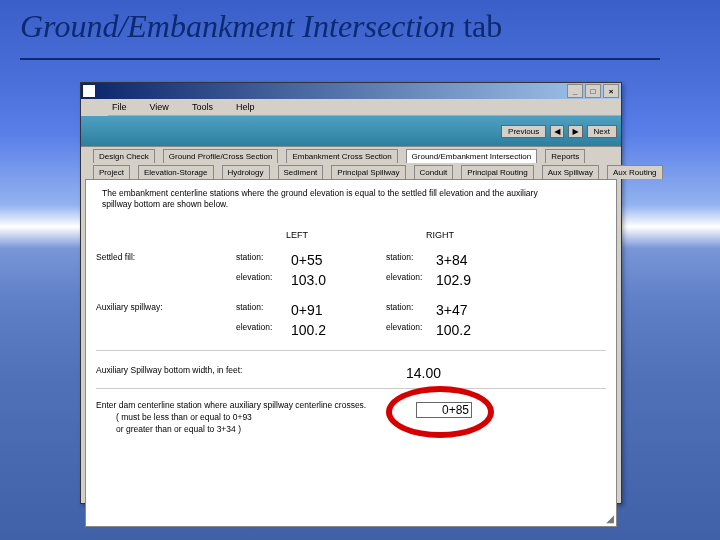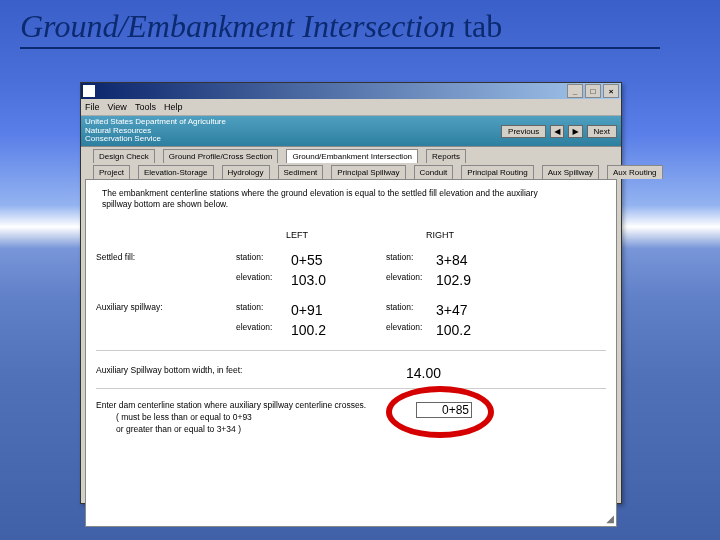--- a/index.html
+++ b/index.html
@@ -22,21 +22,21 @@
   }
   .slide-title {
     position: absolute;
     top: 8px;
     left: 20px;
     font-size: 32px;
     font-style: italic;
     color: #0b2a6f;
     font-family: Georgia, 'Times New Roman', serif;
     border-bottom: 2px solid #0b2a6f;
-    padding-bottom: 2px;
+    padding-bottom: 13px;
     width: 640px;
   }
   .slide-title .plain { font-style: normal; }
   .app-window {
     position: absolute;
     left: 80px;
     top: 82px;
     width: 540px;
     height: 420px;
     background: #d4d0c8;
@@ -64,22 +64,23 @@
     margin-left:2px; display:flex; align-items:center; justify-content:center;
     font-size:8px; color:#000;
   }
   .menubar {
     height: 16px;
     background:#d4d0c8;
     display:flex;
     align-items:center;
     padding: 0 4px;
     font-size:9px;
-    gap:8px;
+    gap:23px;
     border-bottom:1px solid #aaa;
+    margin-left:27px;
   }
   .banner {
     height: 30px;
     background: linear-gradient(to bottom, #4fa0c0, #2d7fa0);
     display:flex;
     align-items:center;
     color:#fff;
     font-size:9px;
     padding: 0 4px;
     border-bottom:1px solid #888;
@@ -158,36 +159,32 @@
     </div>
 
     <div class="menubar">
       <span>File</span>
       <span>View</span>
       <span>Tools</span>
       <span>Help</span>
     </div>
 
     <div class="banner">
-      <div class="usda">
-        <div>United States Department of Agriculture</div>
-        <div><span>Natural Resources</span></div>
-        <div><span>Conservation Service</span></div>
-      </div>
       <div class="banner-right">
         <span class="navbtn">Previous</span>
         <span class="navarrow">◀</span>
         <span class="navarrow">▶</span>
         <span class="navbtn">Next</span>
       </div>
     </div>
 
     <div class="tabrow">
       <div class="tab">Design Check</div>
       <div class="tab">Ground Profile/Cross Section</div>
+      <div class="tab">Embankment Cross Section</div>
       <div class="tab active">Ground/Embankment Intersection</div>
       <div class="tab">Reports</div>
     </div>
 
     <div class="tabrow">
       <div class="tab">Project</div>
       <div class="tab">Elevation-Storage</div>
       <div class="tab">Hydrology</div>
       <div class="tab">Sediment</div>
       <div class="tab">Principal Spillway</div>

